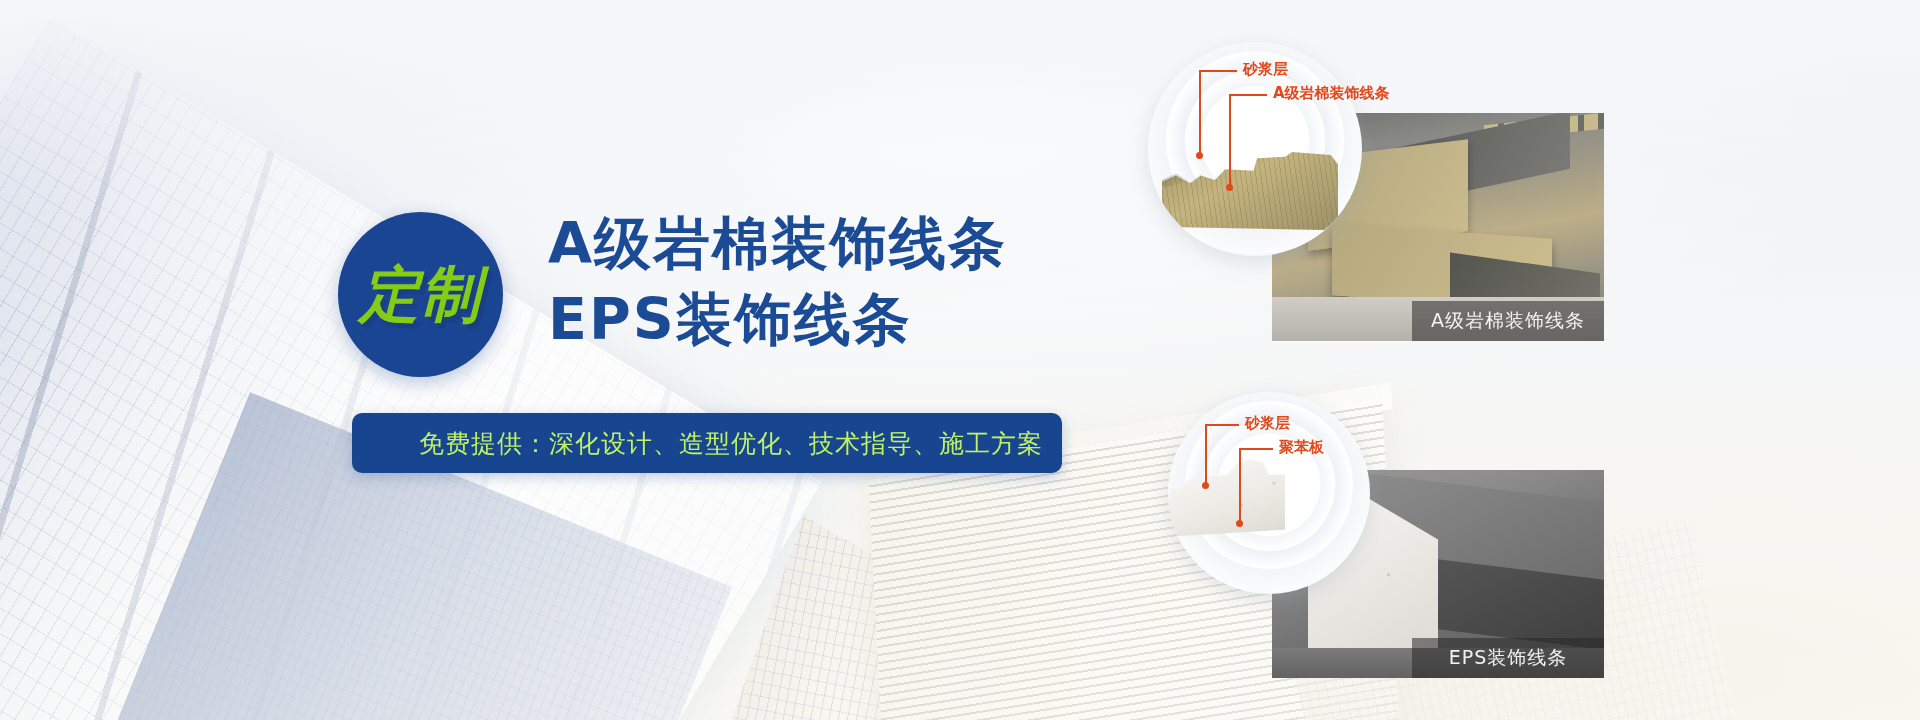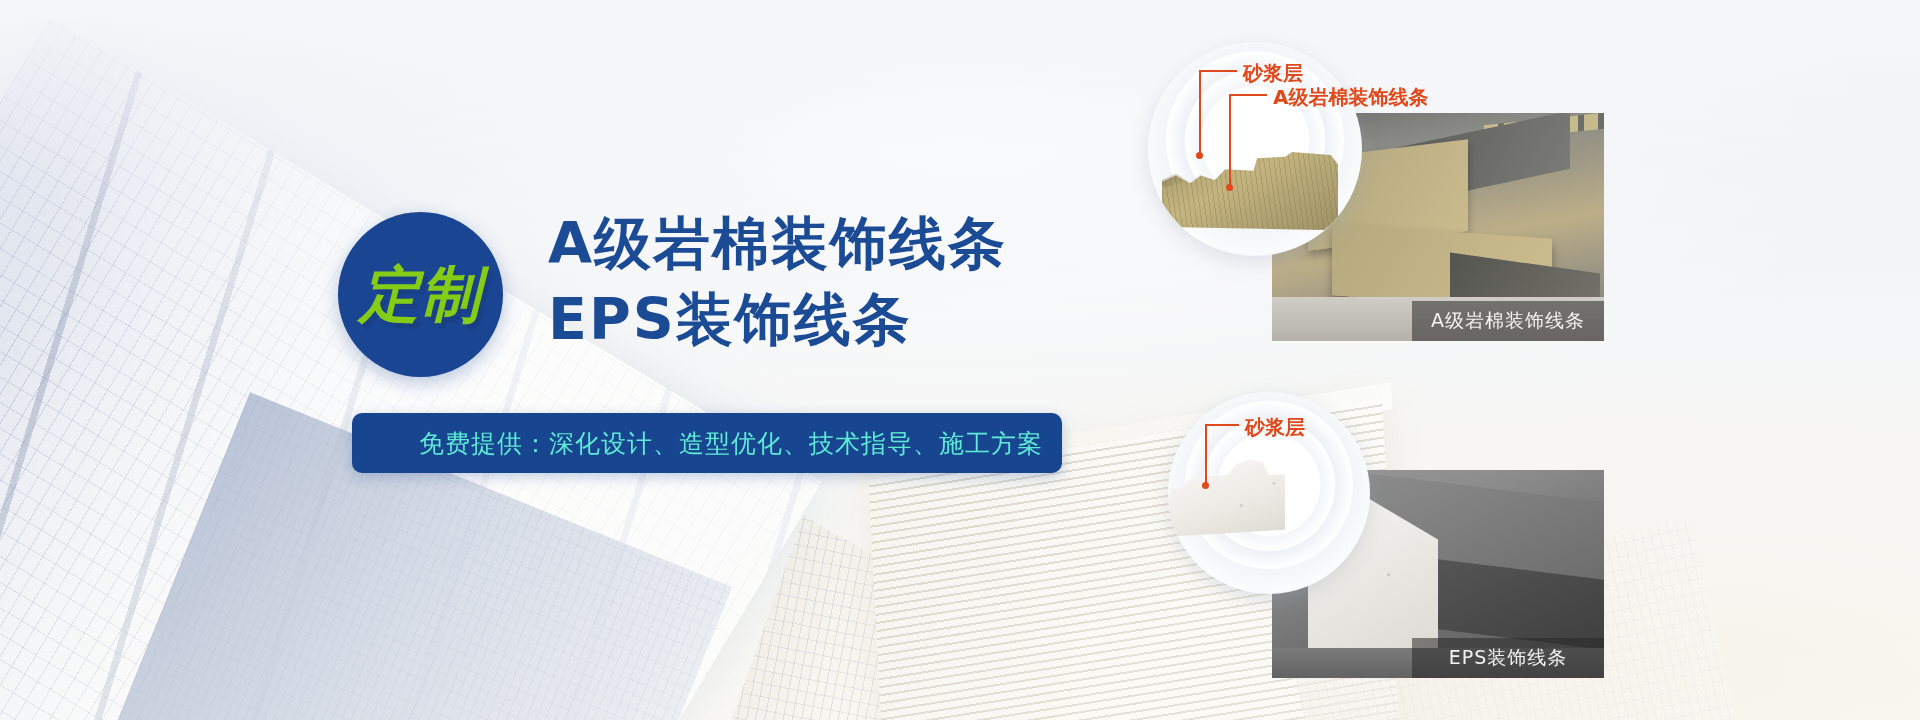--- a/index.html
+++ b/index.html
@@ -127,21 +127,21 @@
     font-family:"DejaVu Sans","Liberation Sans",sans-serif;
   }
 
   .promo{
     position:absolute;left:352px;top:413px;width:710px;height:60px;
     background:#17458f;border-radius:10px;
     display:flex;align-items:center;justify-content:center;
     box-shadow:0 4px 14px rgba(23,69,143,.25);
   }
   .promo-text{
-    color:#5eead4;font-size:25px;letter-spacing:1px;white-space:nowrap;
+    color:#bef264;font-size:25px;letter-spacing:1px;white-space:nowrap;
     font-family:"DejaVu Sans","Liberation Sans",sans-serif;
     margin-left:48px;
   }
 
   
   .photo{position:absolute;overflow:hidden;}
   .photo .cap{
     position:absolute;right:0;bottom:0;height:40px;min-width:160px;
     background:rgba(40,40,40,.55);
     display:flex;align-items:center;justify-content:center;padding:0 16px;
@@ -241,21 +241,21 @@
                       50% 12%,60% 6%,70% 10%,74% 24%,86% 24%,86% 34%,72% 32%,
                       58% 18%,46% 34%,22% 36%,12% 48%,0 60%);
   }
 
   
   .leader{position:absolute;}
   .leader .dot{position:absolute;width:7px;height:7px;border-radius:50%;background:#e0491b;}
   .leader .vline{position:absolute;width:2px;background:#e0491b;}
   .leader .hline{position:absolute;height:2px;background:#e0491b;}
   .leader .txt{
-    position:absolute;color:#e0491b;font-size:20px;white-space:nowrap;font-weight:bold;
+    position:absolute;color:#e0491b;font-size:15px;white-space:nowrap;font-weight:bold;
     font-family:"DejaVu Sans","Liberation Sans",sans-serif;
   }
 </style>
 </head>
 <body>
 
 <div class="banner">
 
   <div class="sky"></div>
 
@@ -333,14 +333,20 @@
     <div class="xs-eps-skin"></div>
   </div>
 
   <div class="leader" style="left:1195px;top:418px;width:220px;height:100px;">
     <div class="hline" style="left:10px;top:6px;width:34px;"></div>
     <div class="vline" style="left:10px;top:6px;height:62px;"></div>
     <div class="dot" style="left:7px;top:64px;"></div>
     <div class="txt" style="left:50px;top:-4px;">砂浆层</div>
   </div>
 
+  <div class="leader" style="left:1225px;top:442px;width:220px;height:110px;">
+    <div class="hline" style="left:14px;top:6px;width:34px;"></div>
+    <div class="vline" style="left:14px;top:6px;height:76px;"></div>
+    <div class="dot" style="left:11px;top:78px;"></div>
+    <div class="txt" style="left:54px;top:-4px;">聚苯板</div>
+  </div>
 
 </div>
 
 </body></html>

